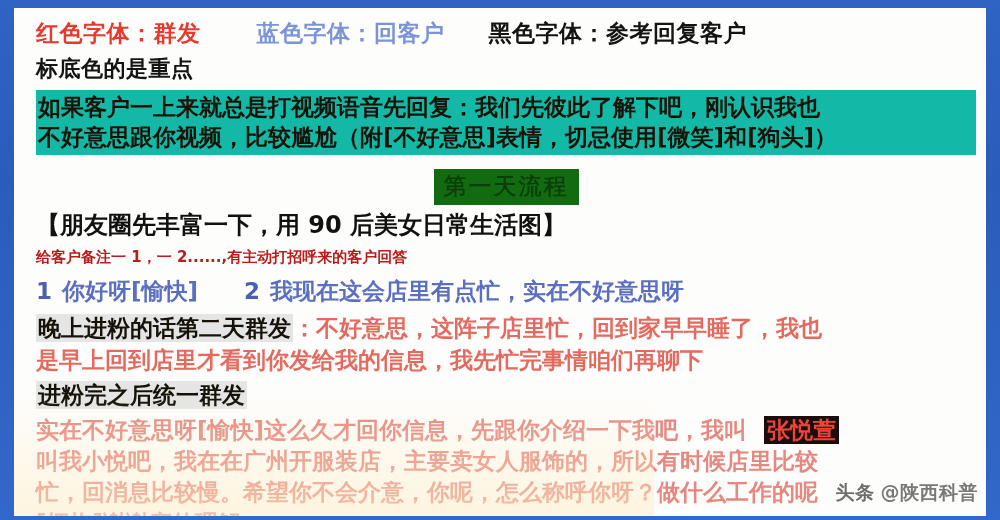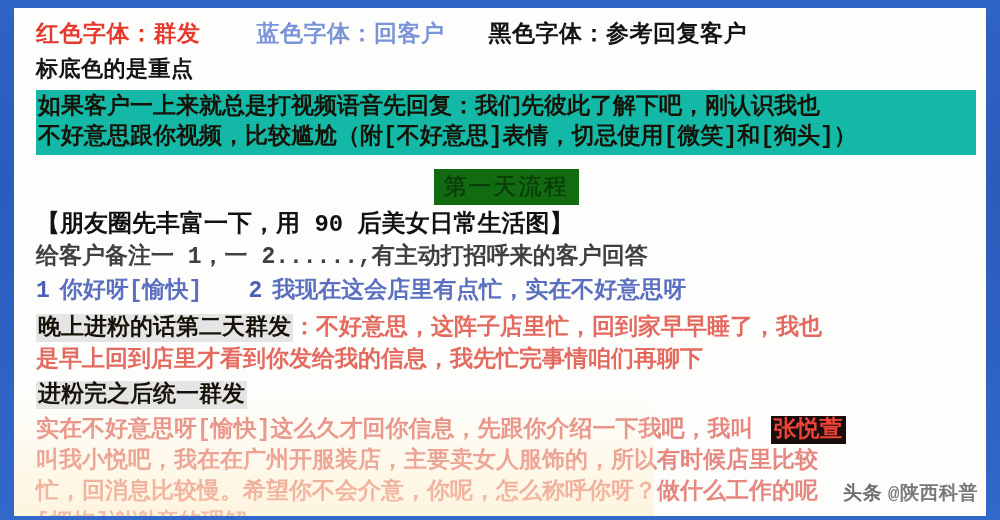--- a/index.html
+++ b/index.html
@@ -15,21 +15,20 @@
   }
 
   
   #slide {
     position: relative;
     width: 1000px;
     height: 520px;
     background: #2a5fbf;
     background: linear-gradient(180deg, #2f63c4 0%, #2a5cbb 35%, #3268c9 100%);
     box-sizing: border-box;
-    font-family: Liberation Mono, monospace;
   }
 
   
   #page {
     position: absolute;
     left: 14px;
     top: 8px;
     width: 972px;
     height: 508px;
     background: #fdfdfb;
@@ -100,23 +99,23 @@
 
   .big-black {
     font-size: 24px;
     line-height: 34px;
     color: #111111;
     font-weight: bold;
     white-space: nowrap;
   }
 
   .black-line {
-    font-size: 23px;
+    font-size: 15px;
     line-height: 31px;
-    color: #404040;
+    color: #b91c1c;
     font-weight: bold;
     white-space: nowrap;
   }
 
   
   .blue-line {
     font-size: 23px;
     line-height: 33px;
     color: #5a6fc0;
     font-weight: bold;

